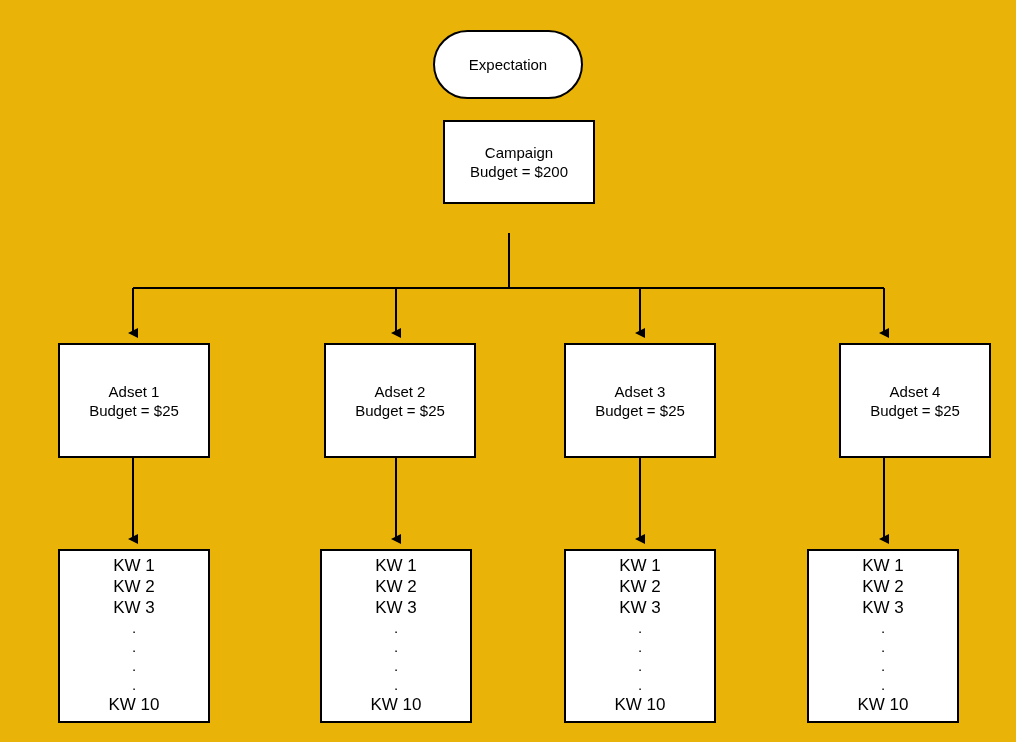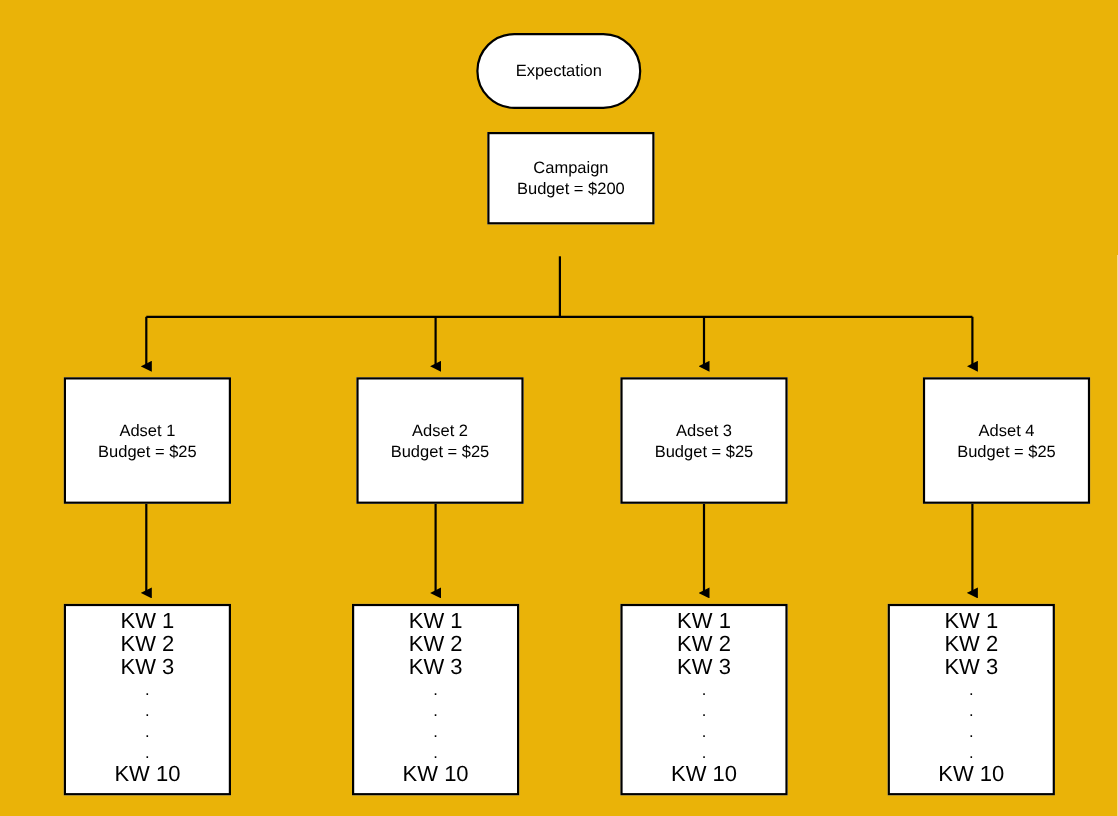--- a/index.html
+++ b/index.html
@@ -80,21 +80,21 @@
     justify-content: flex-start;
     padding-top: 4px;
   }
   #node-kw-1 { left: 58px; }
   #node-kw-2 { left: 320px; }
   #node-kw-3 { left: 564px; }
   #node-kw-4 { left: 807px; }
 
   .kwbox .line {
     line-height: 21px;
-    font-size: 20px;
+    font-size: 17px;
   }
   .kwbox .dot {
     line-height: 19px;
     font-size: 15px;
   }
 </style>
 </head>
 <body>
 
 <div id="canvas">

